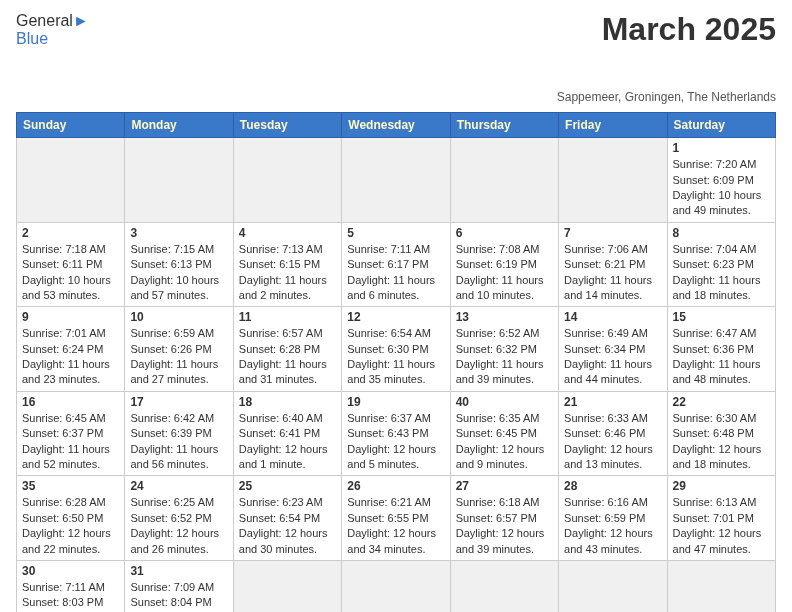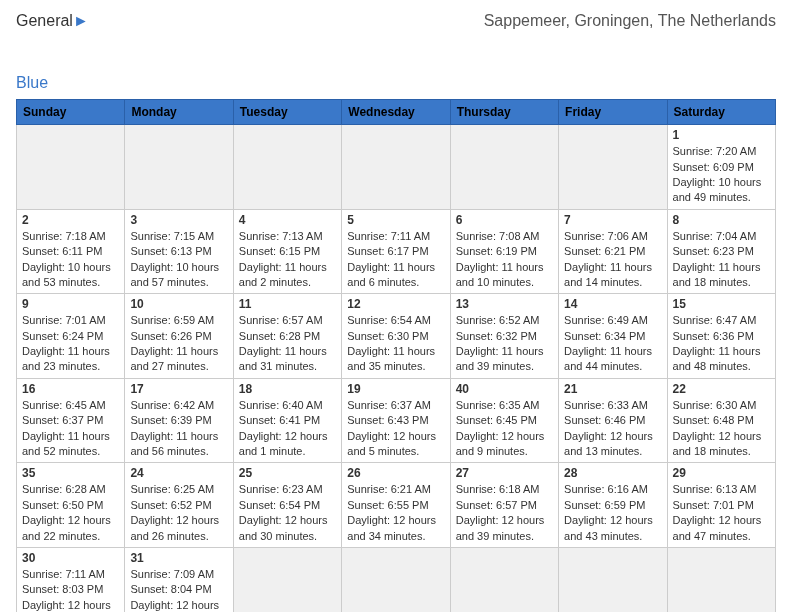--- a/index.html
+++ b/index.html
@@ -30,31 +30,32 @@
     .title-block {
       text-align: right;
     }
     .month-title {
       font-size: 32px;
       font-weight: bold;
       color: #333;
       line-height: 1.1;
     }
     .subtitle {
-      font-size: 16px;
+      font-size: 12px;
       color: #555;
+      margin-top: 43px;
     }
     .calendar {
       width: 100%;
       border-collapse: collapse;
       table-layout: fixed;
     }
     .calendar thead tr th {
       background: #3a78c9;
-      color: #000000;
+      color: #fef9c3;
       text-align: left;
       padding: 5px 6px;
       font-size: 12px;
       font-weight: bold;
       border: 1px solid #2a60a9;
     }
     .calendar tbody tr td {
       border: 1px solid #ccc;
       vertical-align: top;
       padding: 3px 5px;
@@ -78,26 +79,27 @@
       color: #333;
       line-height: 1.4;
     }
   </style>
 </head>
 <body>
 
 <div class="page">
   <div class="header">
     <div class="logo">
-  <div style="display:flex;flex-direction:column;line-height:1.1;gap:44px;">
+  <div style="display:flex;flex-direction:column;line-height:1.1;">
     <span style="font-size:16px;font-family:Arial;color:#333;">General<span style="color:#3a78c9;">►</span></span>
     <span style="font-size:16px;font-family:Arial;color:#3a78c9;font-weight:normal;">Blue</span>
   </div>
 </div>
     <div class="title-block">
+      <div class="month-title">March 2025</div>
       <div class="subtitle">Sappemeer, Groningen, The Netherlands</div>
     </div>
   </div>
 
   <table class="calendar">
     <thead>
       <tr>
         <th>Sunday</th>
         <th>Monday</th>
         <th>Tuesday</th>

